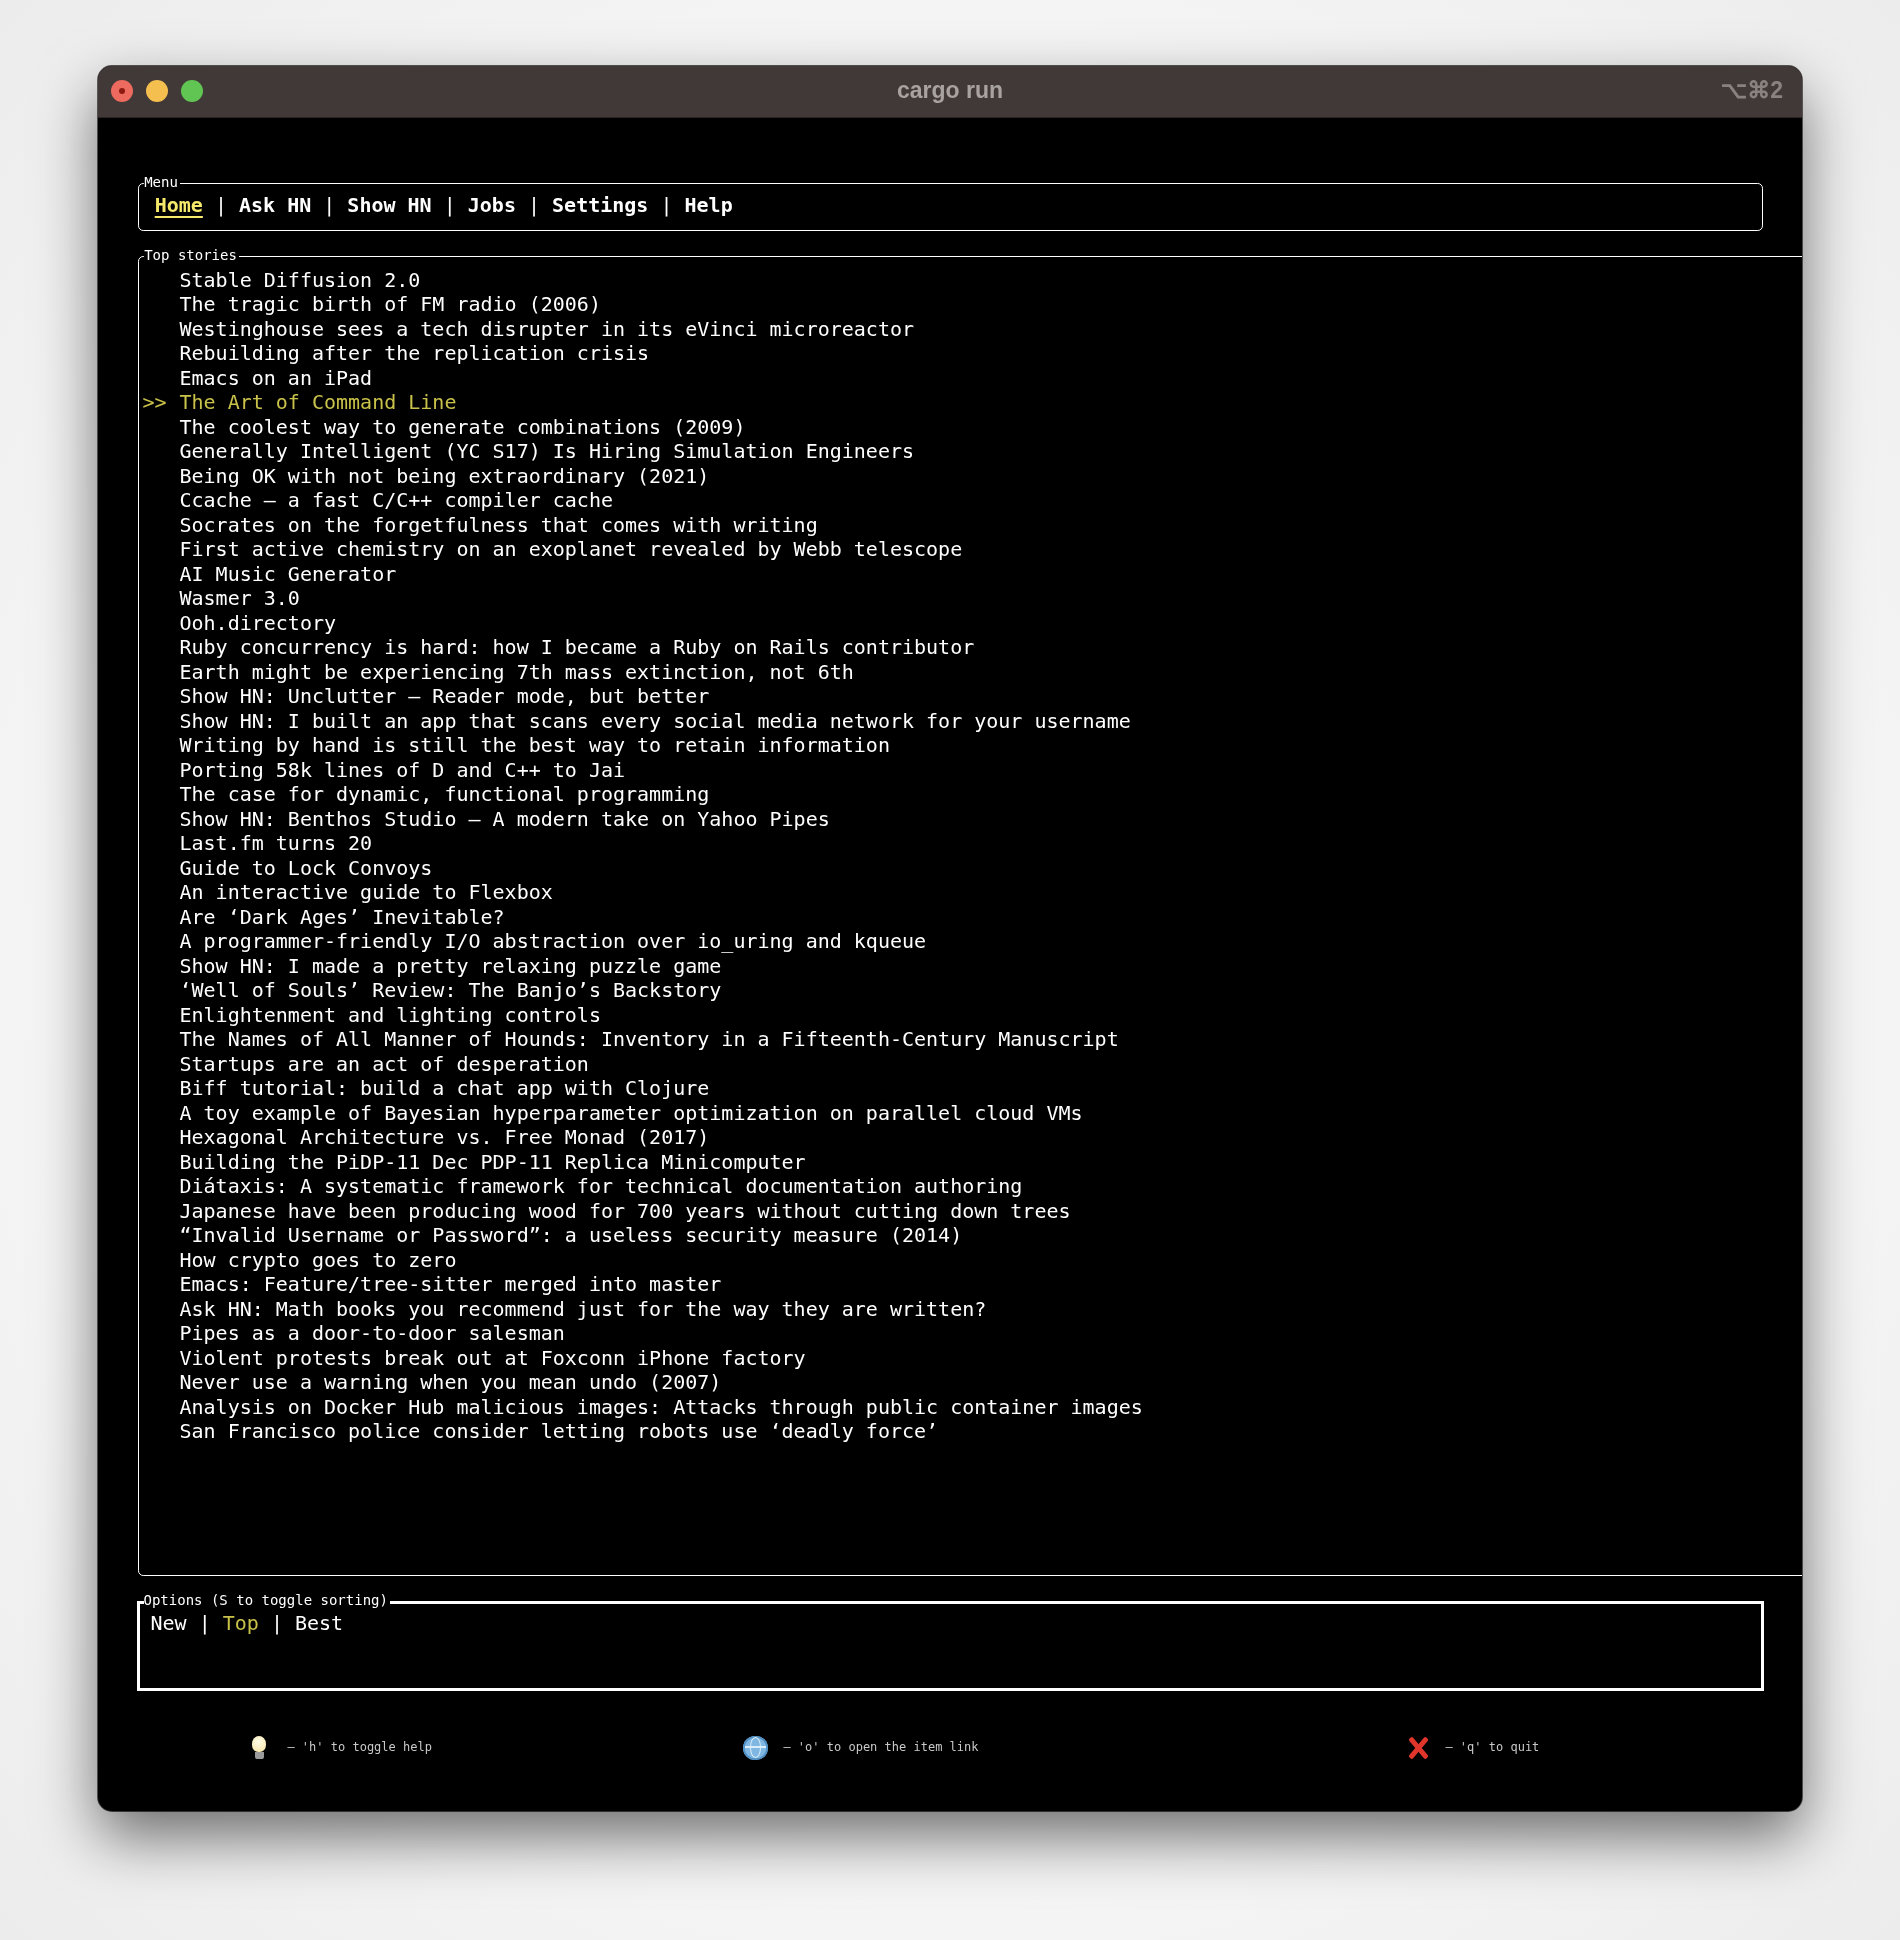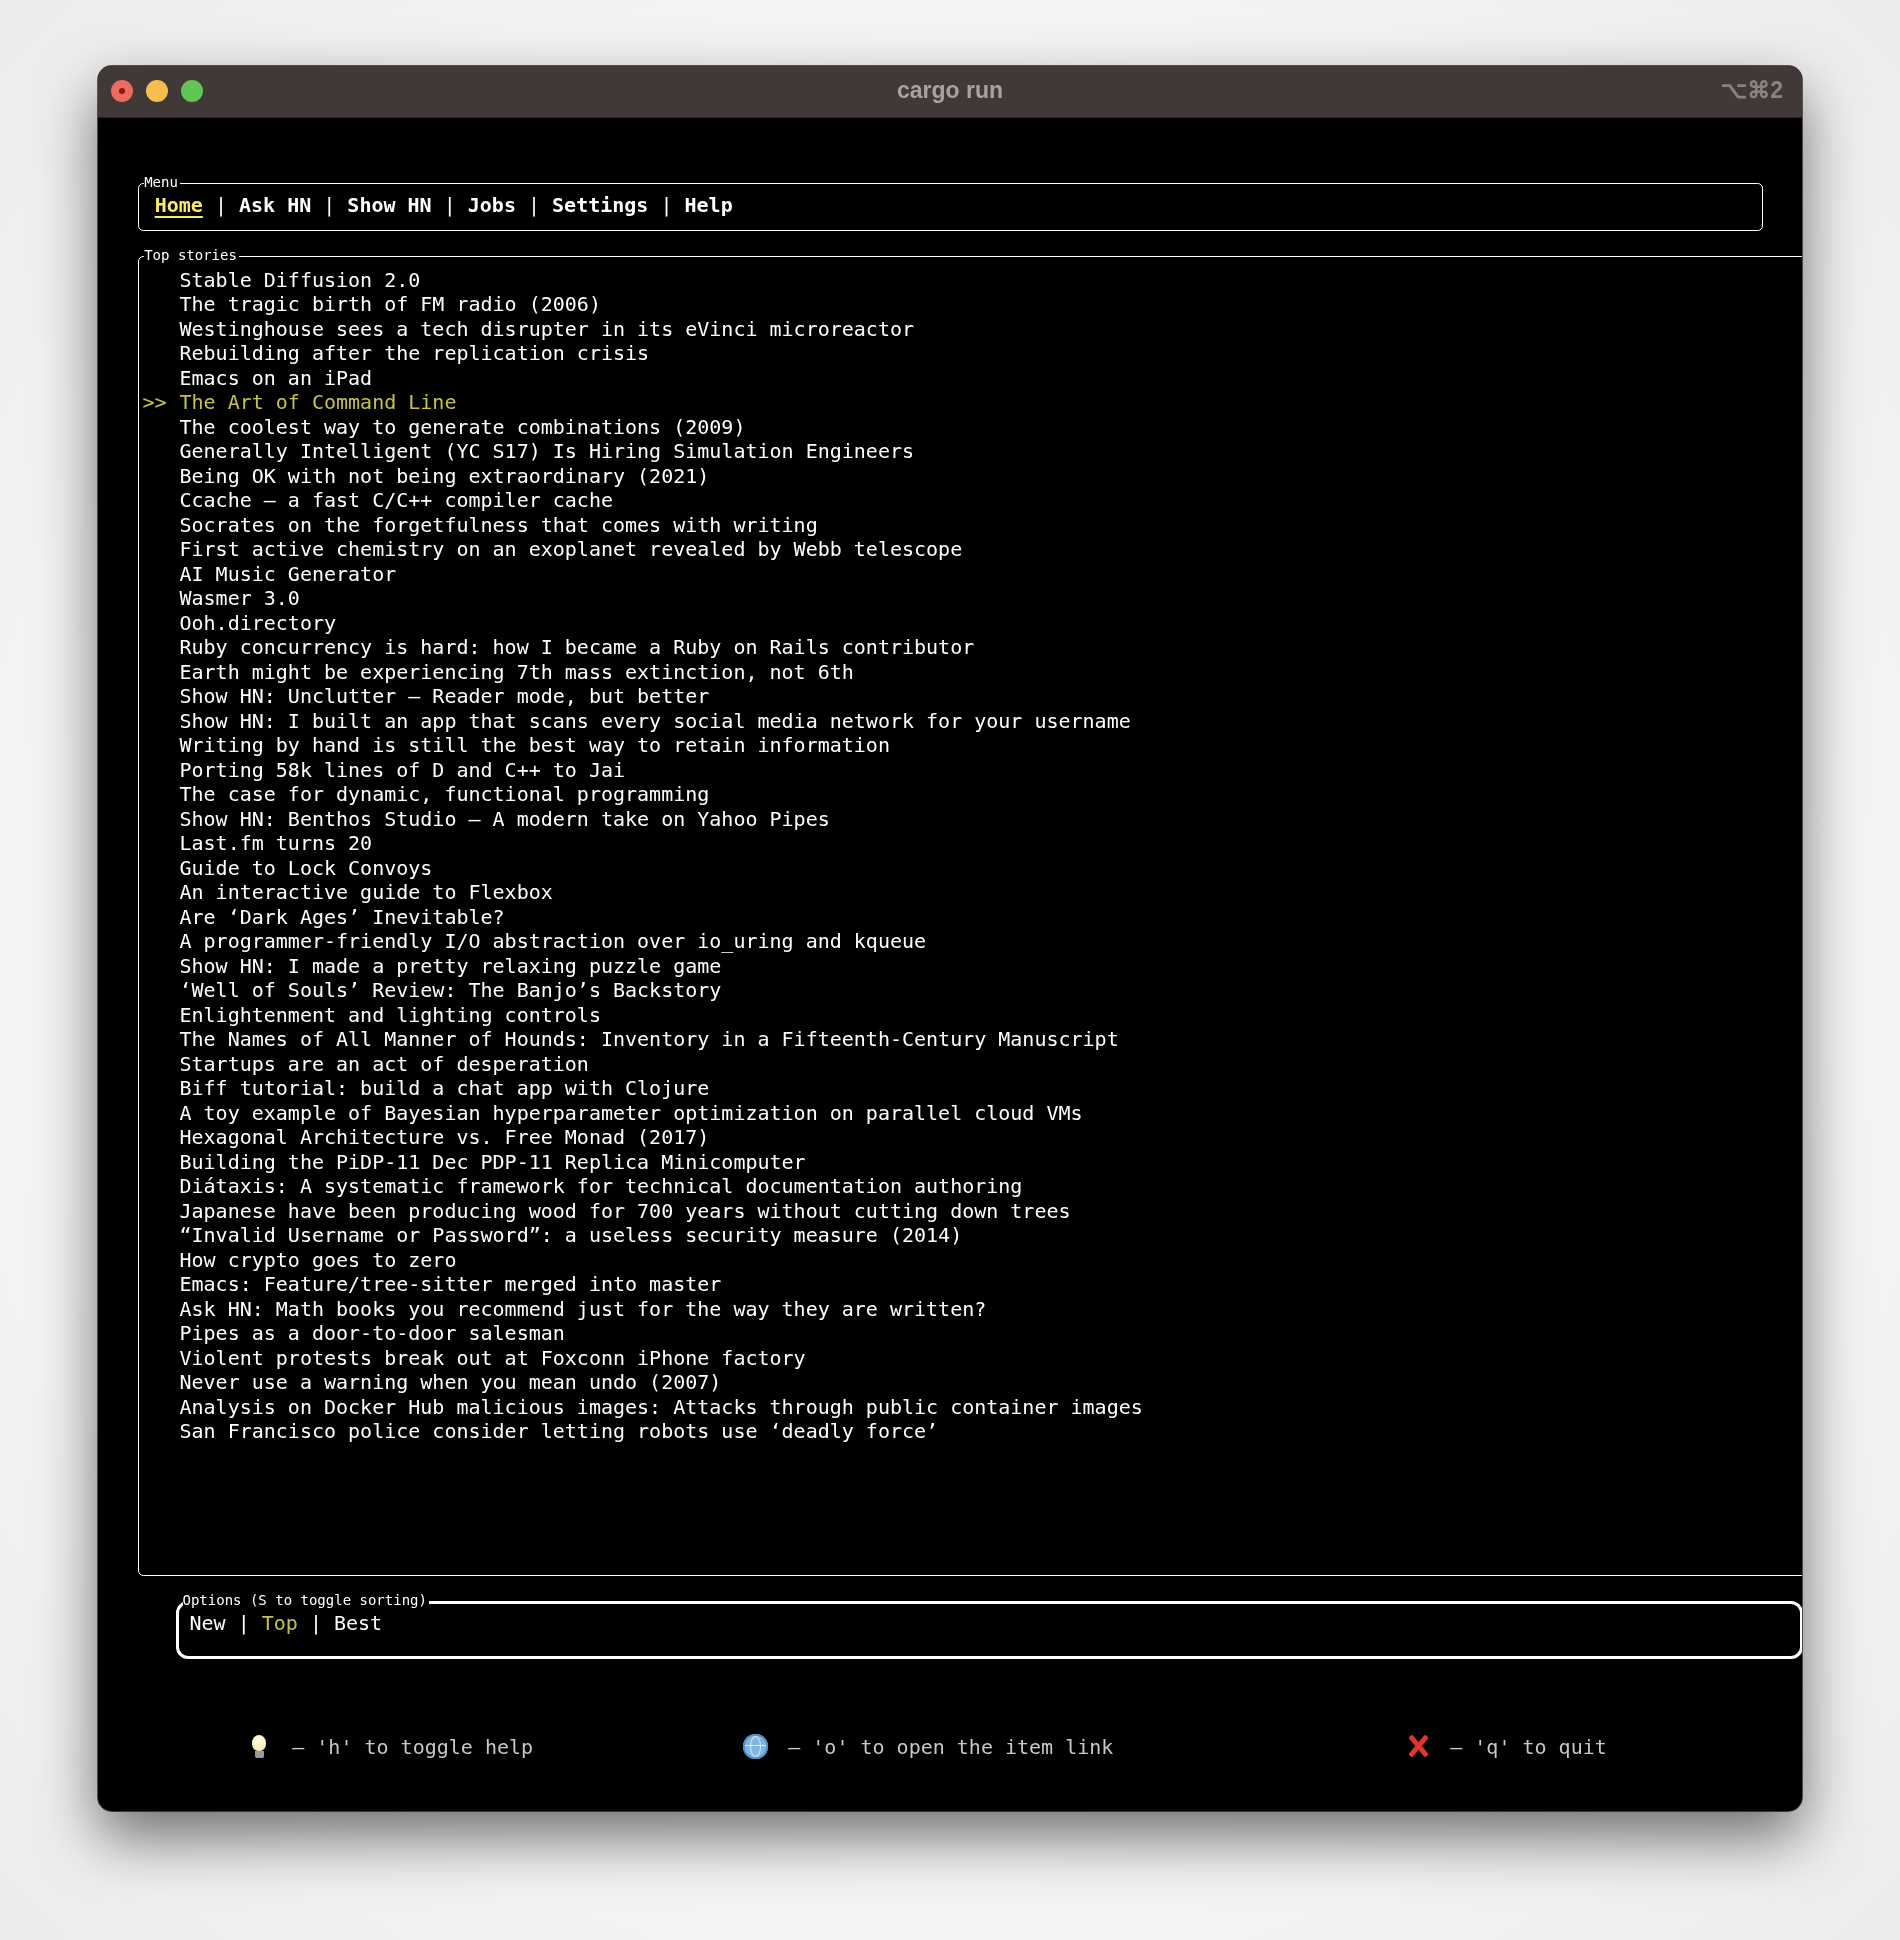--- a/index.html
+++ b/index.html
@@ -45,29 +45,29 @@
   }
   .menu-row .active { color: #f7ea6b; text-decoration: underline; text-underline-offset: 4.4px; }
   .menu-row .sep { font-weight: normal; }
   .stories-box { left: 40px; top: 190px; width: 1810px; height: 1320px; }
   .story-list { position: absolute; left: 3.5px; top: 10.5px; margin: 0; padding: 0; list-style: none; }
   .story {
     font-size: 20px; line-height: 24.5px; height: 24.5px; color: #fff; white-space: pre;
   }
   .story .marker { display: inline-block; width: 37px; }
   .story.selected { color: #c9c24a; }
-  .options-box { left: 39px; top: 1535px; width: 1627px; height: 58px; border-width: 3.5px; border-radius: 12px; margin-left: 39px; }
+  .options-box { left: 39px; top: 1535px; width: 1627px; height: 90px; border-width: 3.5px; border-radius: 0; }
   .options-box .box-label { top: -15.7px; left: 3.5px; }
   .options-row {
     position: absolute; left: 10.5px; top: 7px; font-size: 20px; line-height: 24.5px; color: #fff; white-space: pre;
   }
   .options-row .active { color: #c9c24a; }
   .hint {
-    position: absolute; top: 1668px; font-size: 20px; line-height: 26px; color: #c8c8c8; white-space: pre;
-    display: flex; align-items: flex-start;
+    position: absolute; top: 1668px; font-size: 12px; line-height: 26px; color: #c8c8c8; white-space: pre;
+    display: flex; align-items: flex-end;
   }
   .hint .ico { display: inline-block; width: 24.5px; height: 24.5px; margin-right: 8.7px; position: relative; }
   .hint-help { left: 149px; }
   .hint-open { left: 645px; }
   .hint-quit { left: 1307px; }
   
   .bulb::before { content: ""; position: absolute; left: 5.2px; top: 0.9px; width: 14px; height: 15.7px; border-radius: 50% 50% 45% 45%; background: radial-gradient(circle at 45% 35%, #fffbe6, #f6e3a0); }
   .bulb::after { content: ""; position: absolute; left: 7.9px; top: 16.6px; width: 8.7px; height: 7px; background: #9a9a9a; border-radius: 0 0 2.6px 2.6px; }
   
   .globe { border-radius: 50%; background: #7fb7e2; box-shadow: inset 0 0 0 1.7px #4f8fc4; }

